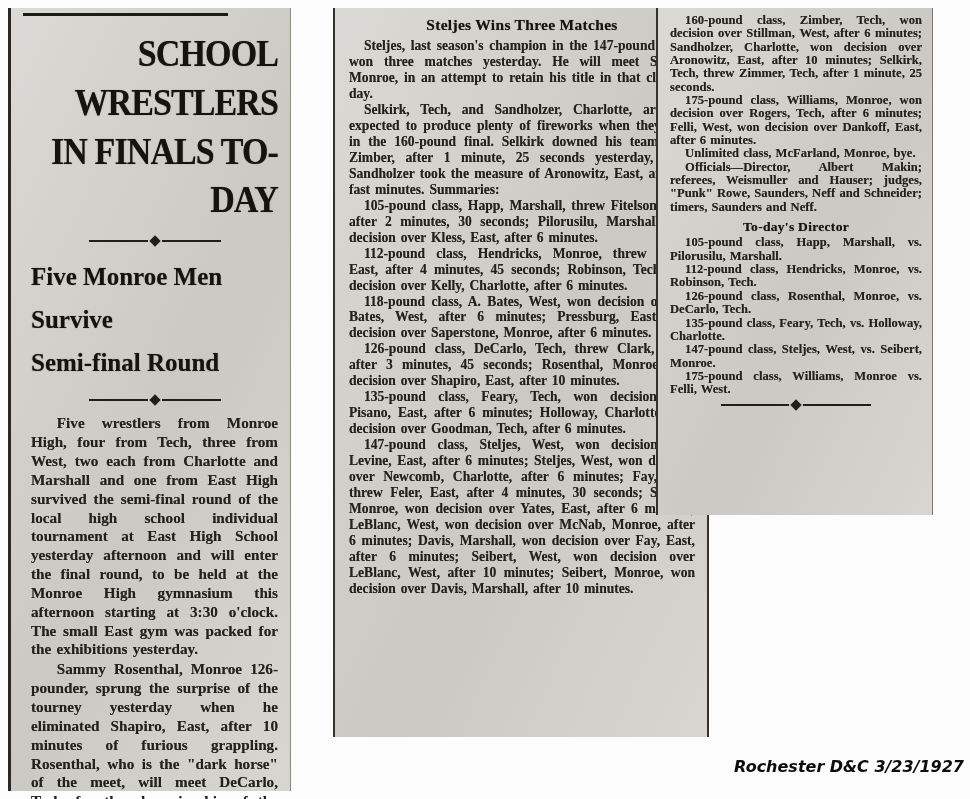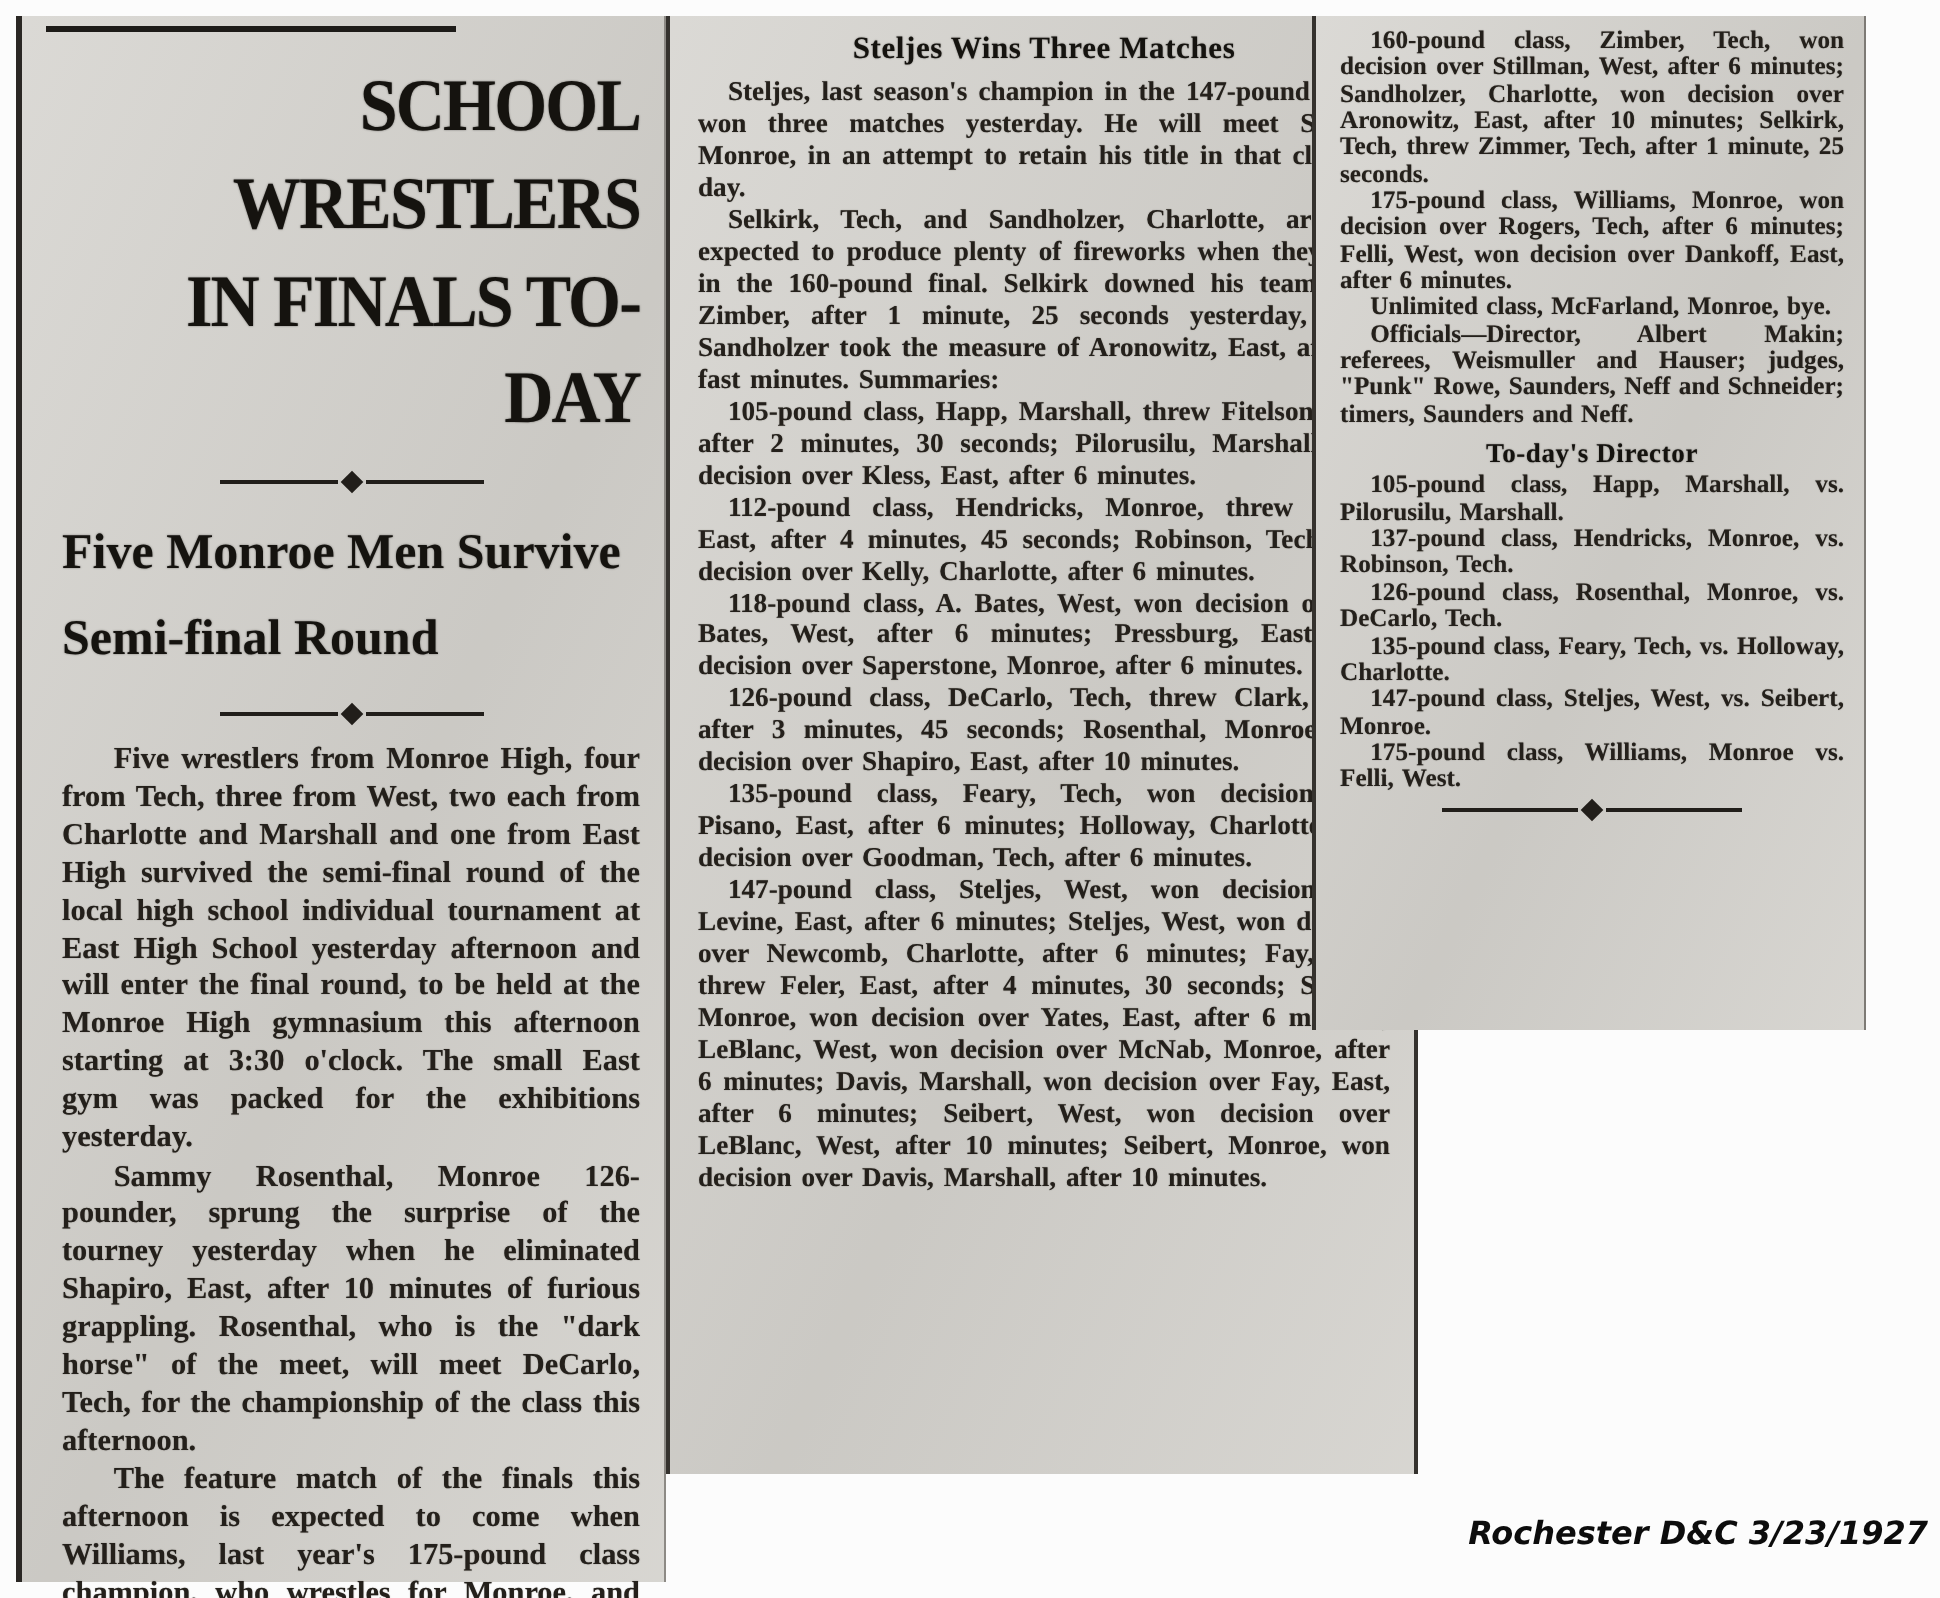--- a/index.html
+++ b/index.html
@@ -9,21 +9,21 @@
     font-family:"Liberation Serif", serif;
   }
   .clip{
     position:absolute;
     background:
       linear-gradient(115deg, rgba(255,255,255,.18), rgba(0,0,0,.04) 55%, rgba(255,255,255,.10)),
       #d3d1cc;
     color:#221f1b;
     box-sizing:border-box;
   }
-  .clip-left{left:8px;top:8px;width:325px;height:783px;padding:10px 12px 0 20px;
+  .clip-left{left:8px;top:8px;width:283px;height:783px;padding:10px 12px 0 20px;
     border-left:3px solid #2a2724;border-right:1px solid #8d8a85;}
   .clip-mid{left:333px;top:8px;width:376px;height:729px;padding:6px 12px 0 14px;
     border-left:2px solid #35322e;border-right:2px solid #35322e;}
   .clip-right{left:656px;top:8px;width:277px;height:507px;padding:6px 10px 0 12px;
     border-left:2px solid #35322e;border-right:1px solid #7d7a75;}
 
   .toprule{position:absolute;top:5px;left:12px;width:205px;height:3px;background:#1d1b18;}
 
   .headline{
     font-weight:700;font-size:37px;line-height:1.32;text-align:right;
@@ -115,21 +115,21 @@
 </div>
 
 <div class="clip clip-right">
   <div class="body-right">
     <p class="para">160-pound class, Zimber, Tech, won decision over Stillman, West, after 6 minutes; Sandholzer, Charlotte, won decision over Aronowitz, East, after 10 minutes; Selkirk, Tech, threw Zimmer, Tech, after 1 minute, 25 seconds.</p>
     <p class="para">175-pound class, Williams, Monroe, won decision over Rogers, Tech, after 6 minutes; Felli, West, won decision over Dankoff, East, after 6 minutes.</p>
     <p class="para">Unlimited class, McFarland, Monroe, bye.</p>
     <p class="para">Officials—Director, Albert Makin; referees, Weismuller and Hauser; judges, "Punk" Rowe, Saunders, Neff and Schneider; timers, Saunders and Neff.</p>
     <div class="col-heading small">To-day's Director</div>
     <p class="para">105-pound class, Happ, Marshall, vs. Pilorusilu, Marshall.</p>
-    <p class="para">137-pound class, Hendricks, Monroe, vs. Robinson, Tech.</p>
+    <p class="para">112-pound class, Hendricks, Monroe, vs. Robinson, Tech.</p>
     <p class="para">126-pound class, Rosenthal, Monroe, vs. DeCarlo, Tech.</p>
     <p class="para">135-pound class, Feary, Tech, vs. Holloway, Charlotte.</p>
     <p class="para">147-pound class, Steljes, West, vs. Seibert, Monroe.</p>
     <p class="para">175-pound class, Williams, Monroe vs. Felli, West.</p>
     <div class="divider end-divider">
       <span class="line"></span>
       <span class="diamond"></span>
       <span class="line"></span>
     </div>
   </div>

